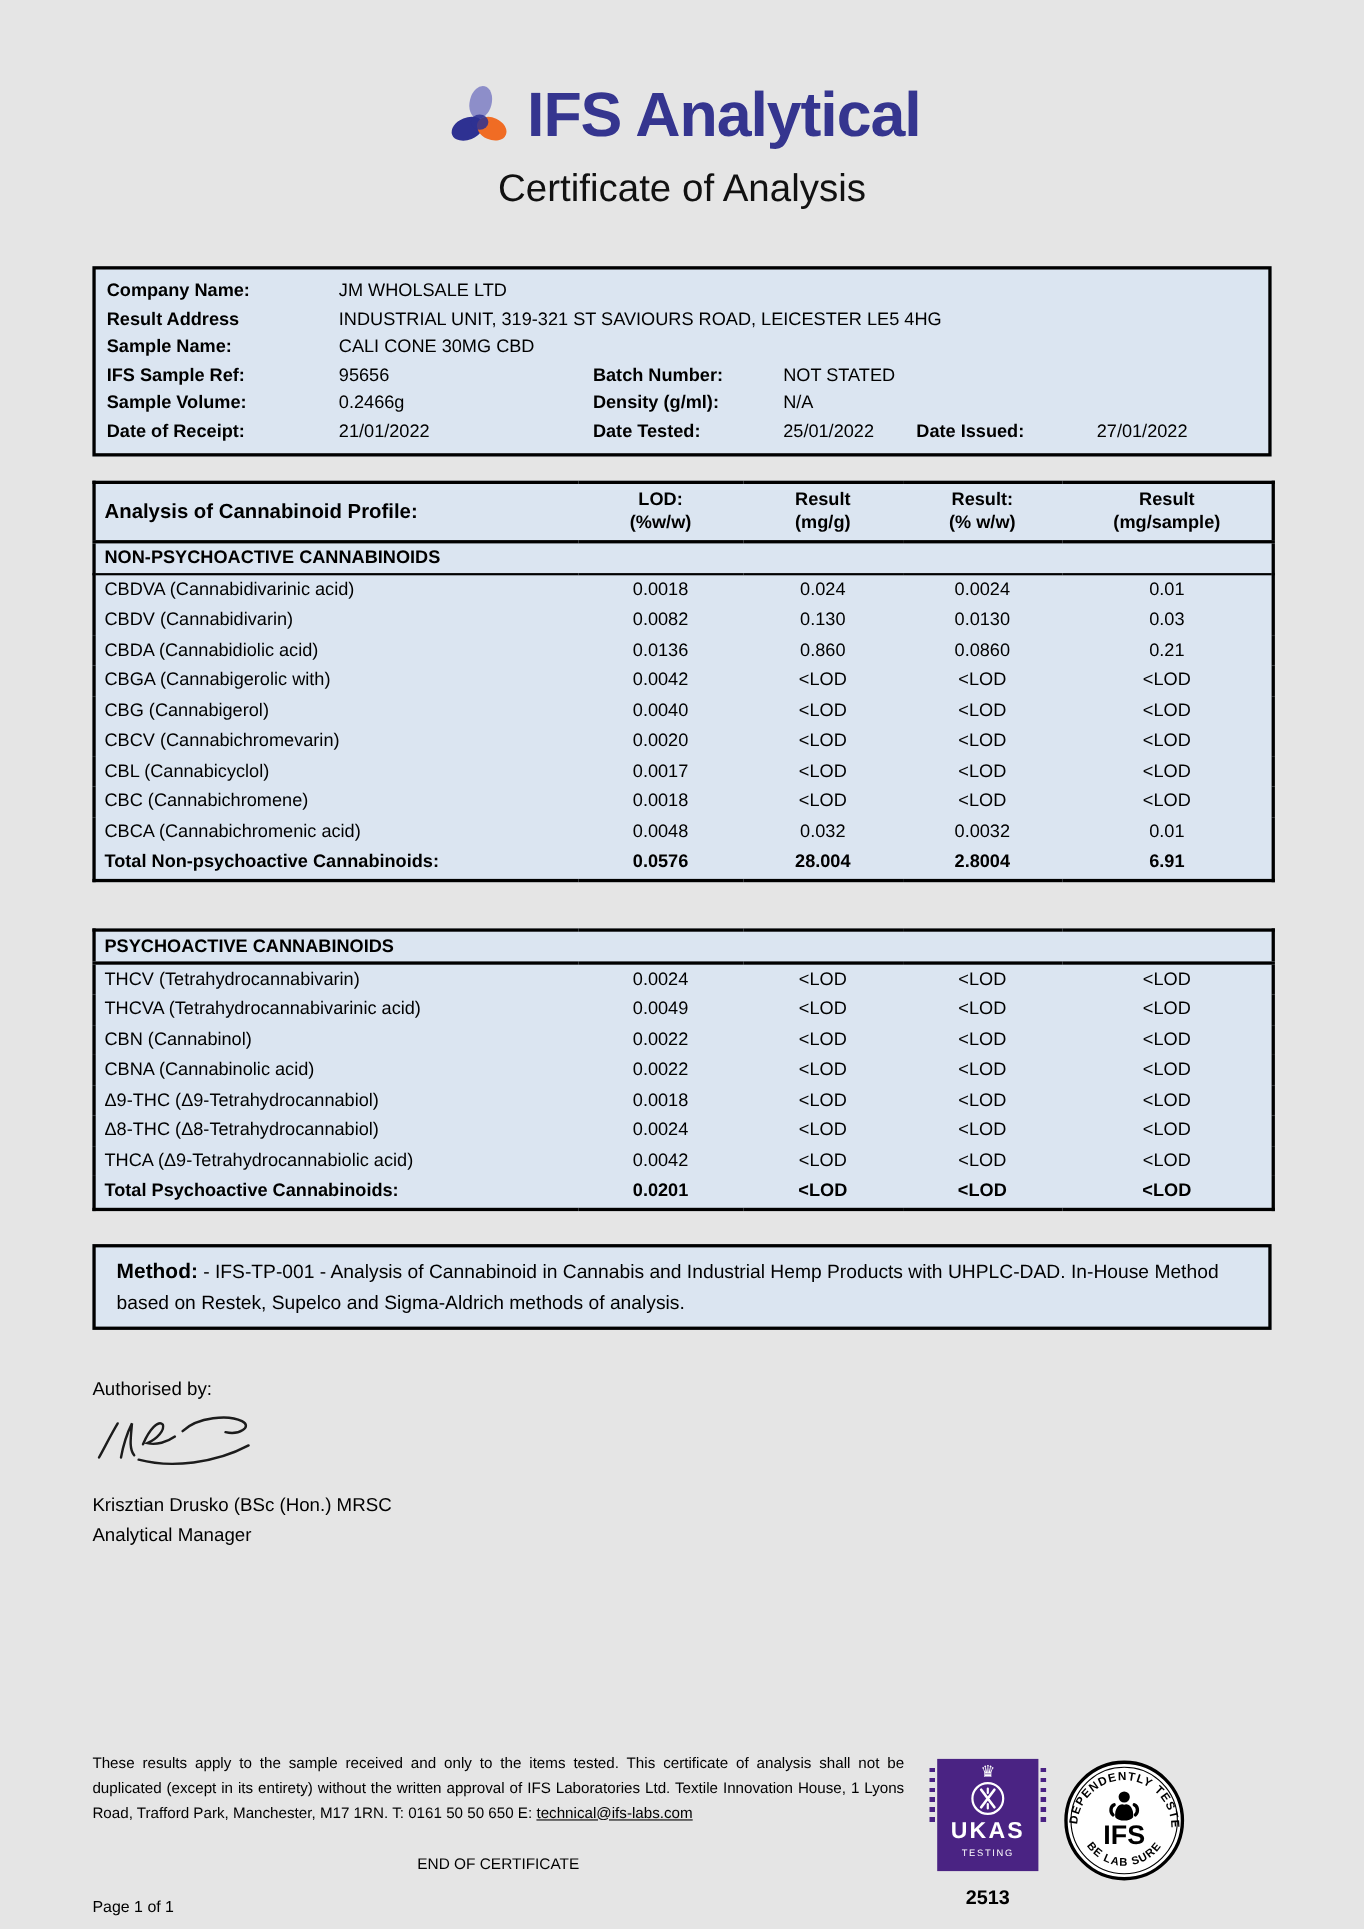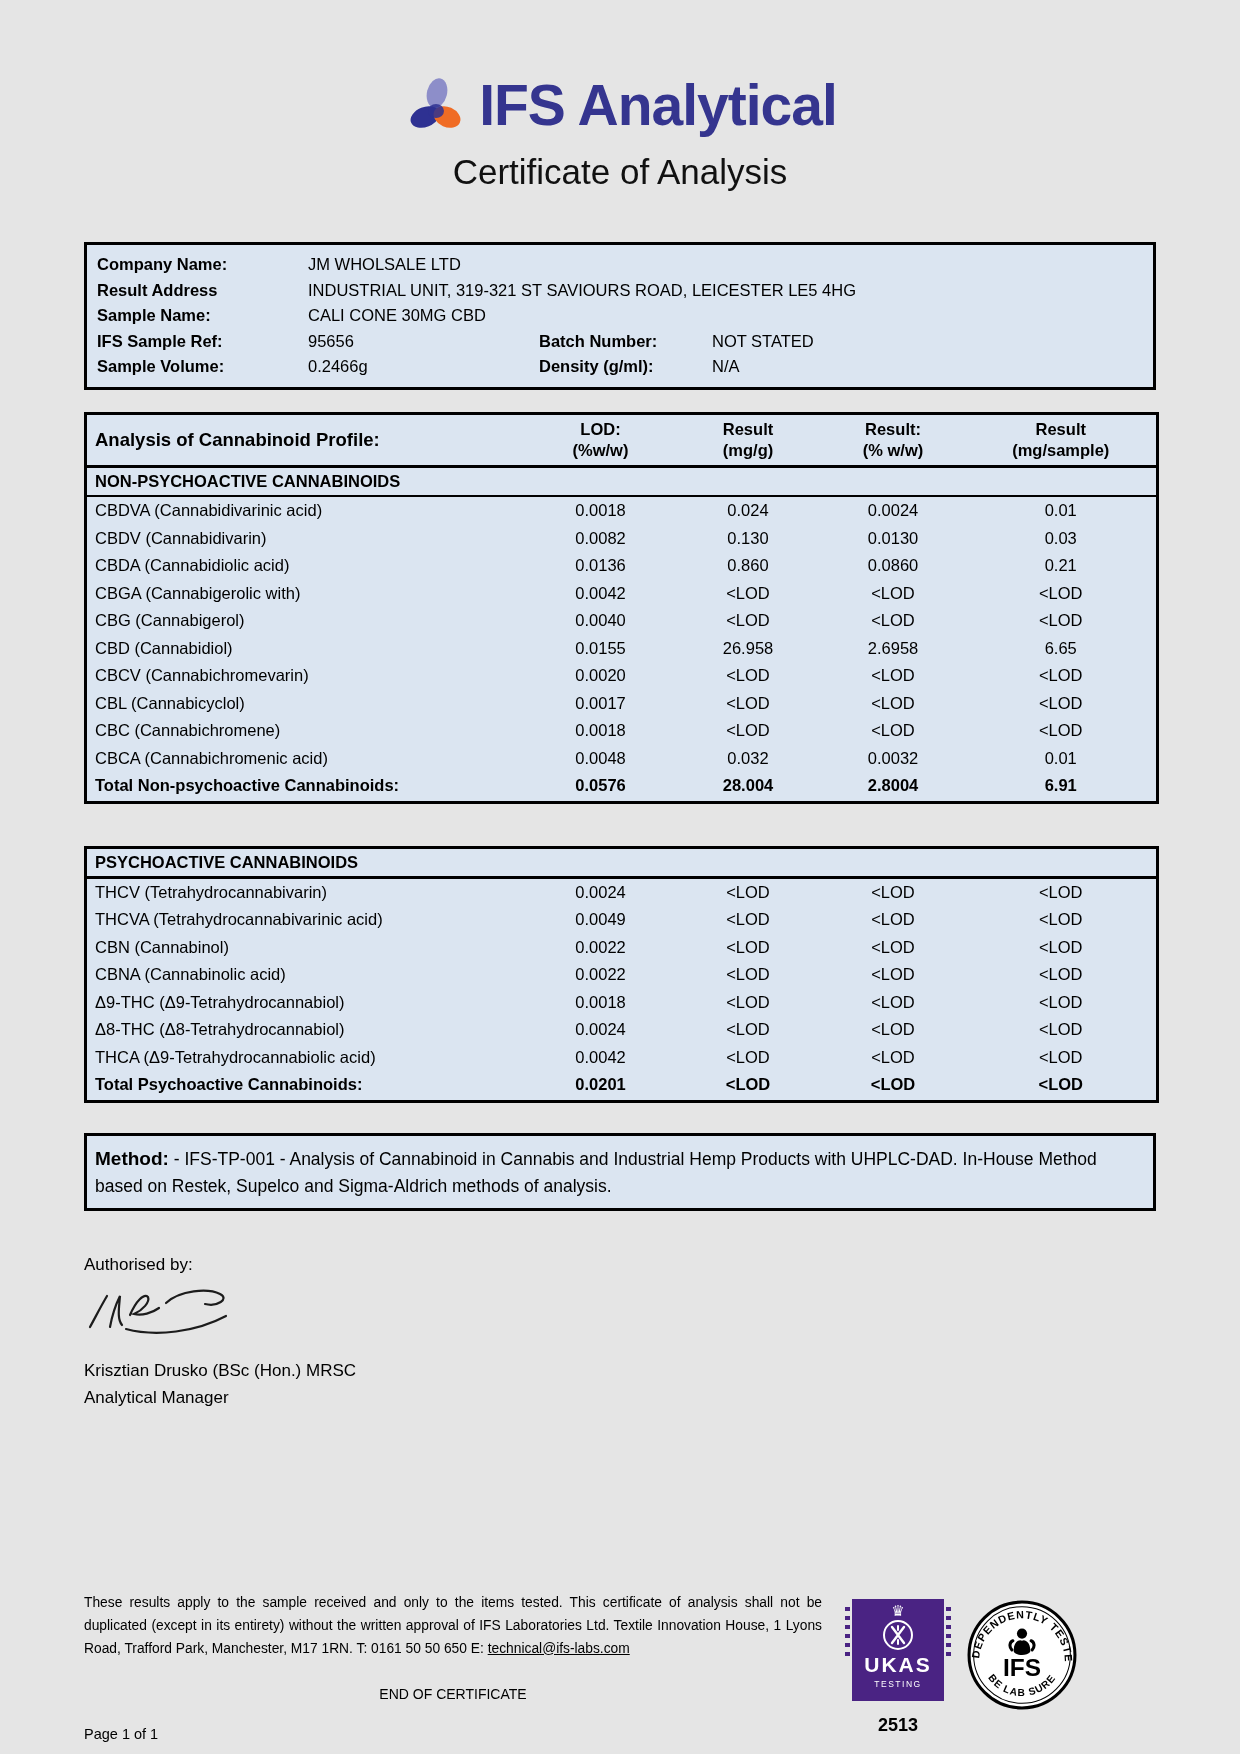--- a/index.html
+++ b/index.html
@@ -43,21 +43,21 @@
   tr.head-row { border-bottom:3px solid #000; }
   td.section-cell { font-weight:bold; padding:4px 8px; border-bottom:2px solid #000; }
   td.name-cell { padding:3px 8px; line-height:21.5px; }
   td.num-cell  { text-align:center; line-height:21.5px; }
   tr.total-row td { font-weight:bold; padding-top:3px; padding-bottom:4px; }
   table.analysis.second { margin-top:42px; }
 
   
   .method-box {
     margin:30px 84px 0 84px; background:#dbe5f1; border:3px solid #000;
-    padding:8px 8px; font-size:17.5px; line-height:1.55;
+    padding:8px 19px; font-size:17.5px; line-height:1.55;
   }
   .method-label { font-weight:bold; font-size:19px; }
 
   
   .auth-label { margin:44px 0 0 84px; font-size:17px; }
   .signature-wrap { margin:8px 0 0 84px; height:58px; }
   .sign-name { margin:16px 0 0 84px; font-size:17px; line-height:27px; }
   .sign-role { margin:0 0 0 84px; font-size:17px; line-height:27px; }
 
   
@@ -122,20 +122,28 @@
       <span class="info-label">IFS Sample Ref:</span>
       <span class="info-value">95656</span>
       <span class="info-label2">Batch Number:</span>
       <span class="info-value2">NOT STATED</span>
     </div>
     <div class="info-row">
       <span class="info-label">Sample Volume:</span>
       <span class="info-value">0.2466g</span>
       <span class="info-label2">Density (g/ml):</span>
       <span class="info-value2">N/A</span>
+    </div>
+    <div class="info-row">
+      <span class="info-label">Date of Receipt:</span>
+      <span class="info-value">21/01/2022</span>
+      <span class="info-label2">Date Tested:</span>
+      <span class="info-value2">25/01/2022</span>
+      <span class="info-label3">Date Issued:</span>
+      <span class="info-value3">27/01/2022</span>
     </div>
   </div>
 
   <table class="analysis">
     <colgroup>
       <col class="c-name">
         <col class="c-lod">
         <col class="c-mgg">
         <col class="c-pww">
         <col class="c-sample">
@@ -194,27 +202,20 @@
           <td class="num-cell">&lt;LOD</td>
         </tr>
         <tr>
           <td class="name-cell">CBG (Cannabigerol)</td>
           <td class="num-cell">0.0040</td>
           <td class="num-cell">&lt;LOD</td>
           <td class="num-cell">&lt;LOD</td>
           <td class="num-cell">&lt;LOD</td>
         </tr>
         <tr>
-          <td class="name-cell">CBD (Cannabidiol)</td>
-          <td class="num-cell">0.0155</td>
-          <td class="num-cell">26.958</td>
-          <td class="num-cell">2.6958</td>
-          <td class="num-cell">6.65</td>
-        </tr>
-        <tr>
           <td class="name-cell">CBCV (Cannabichromevarin)</td>
           <td class="num-cell">0.0020</td>
           <td class="num-cell">&lt;LOD</td>
           <td class="num-cell">&lt;LOD</td>
           <td class="num-cell">&lt;LOD</td>
         </tr>
         <tr>
           <td class="name-cell">CBL (Cannabicyclol)</td>
           <td class="num-cell">0.0017</td>
           <td class="num-cell">&lt;LOD</td>

